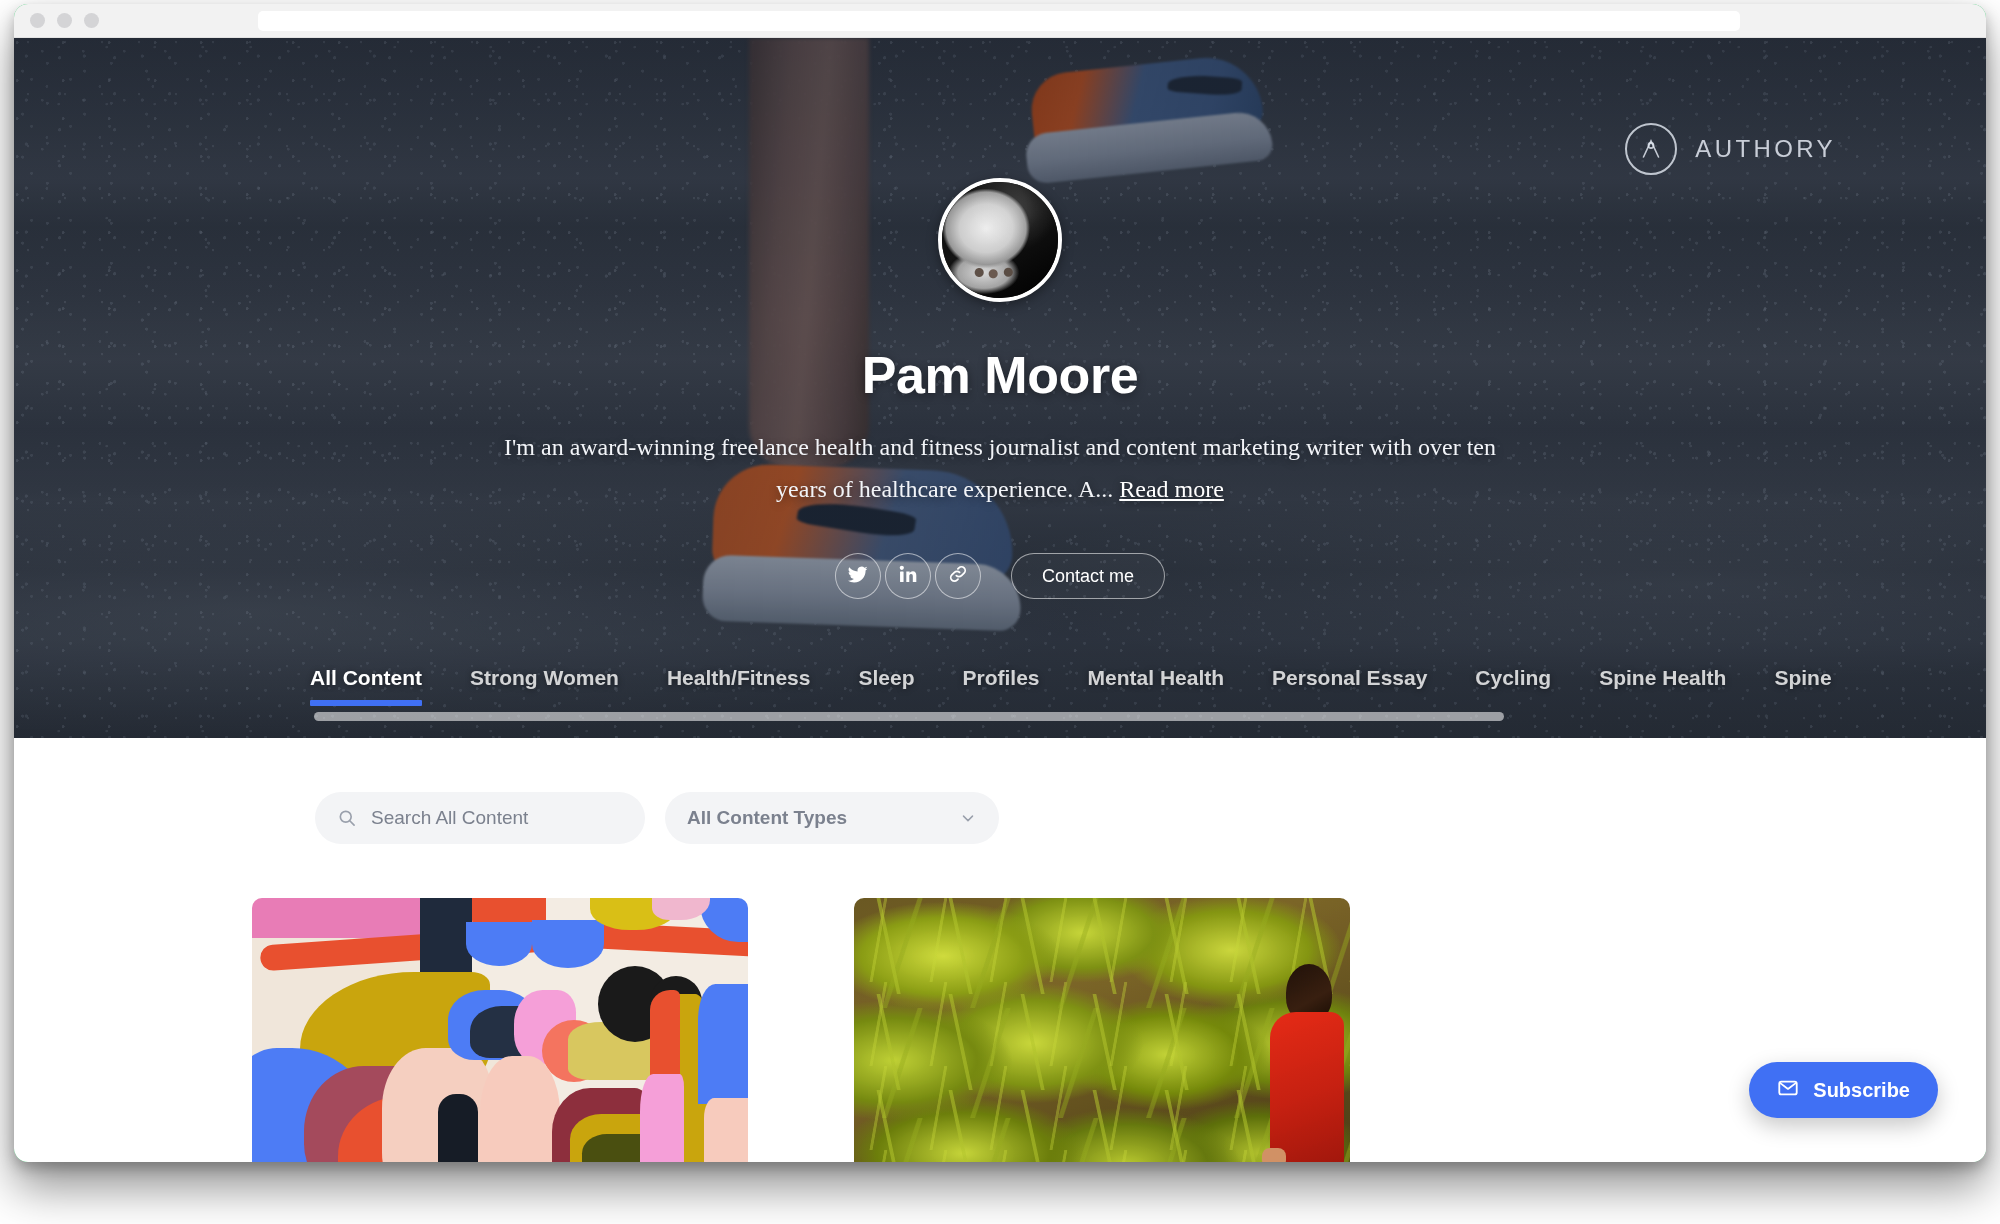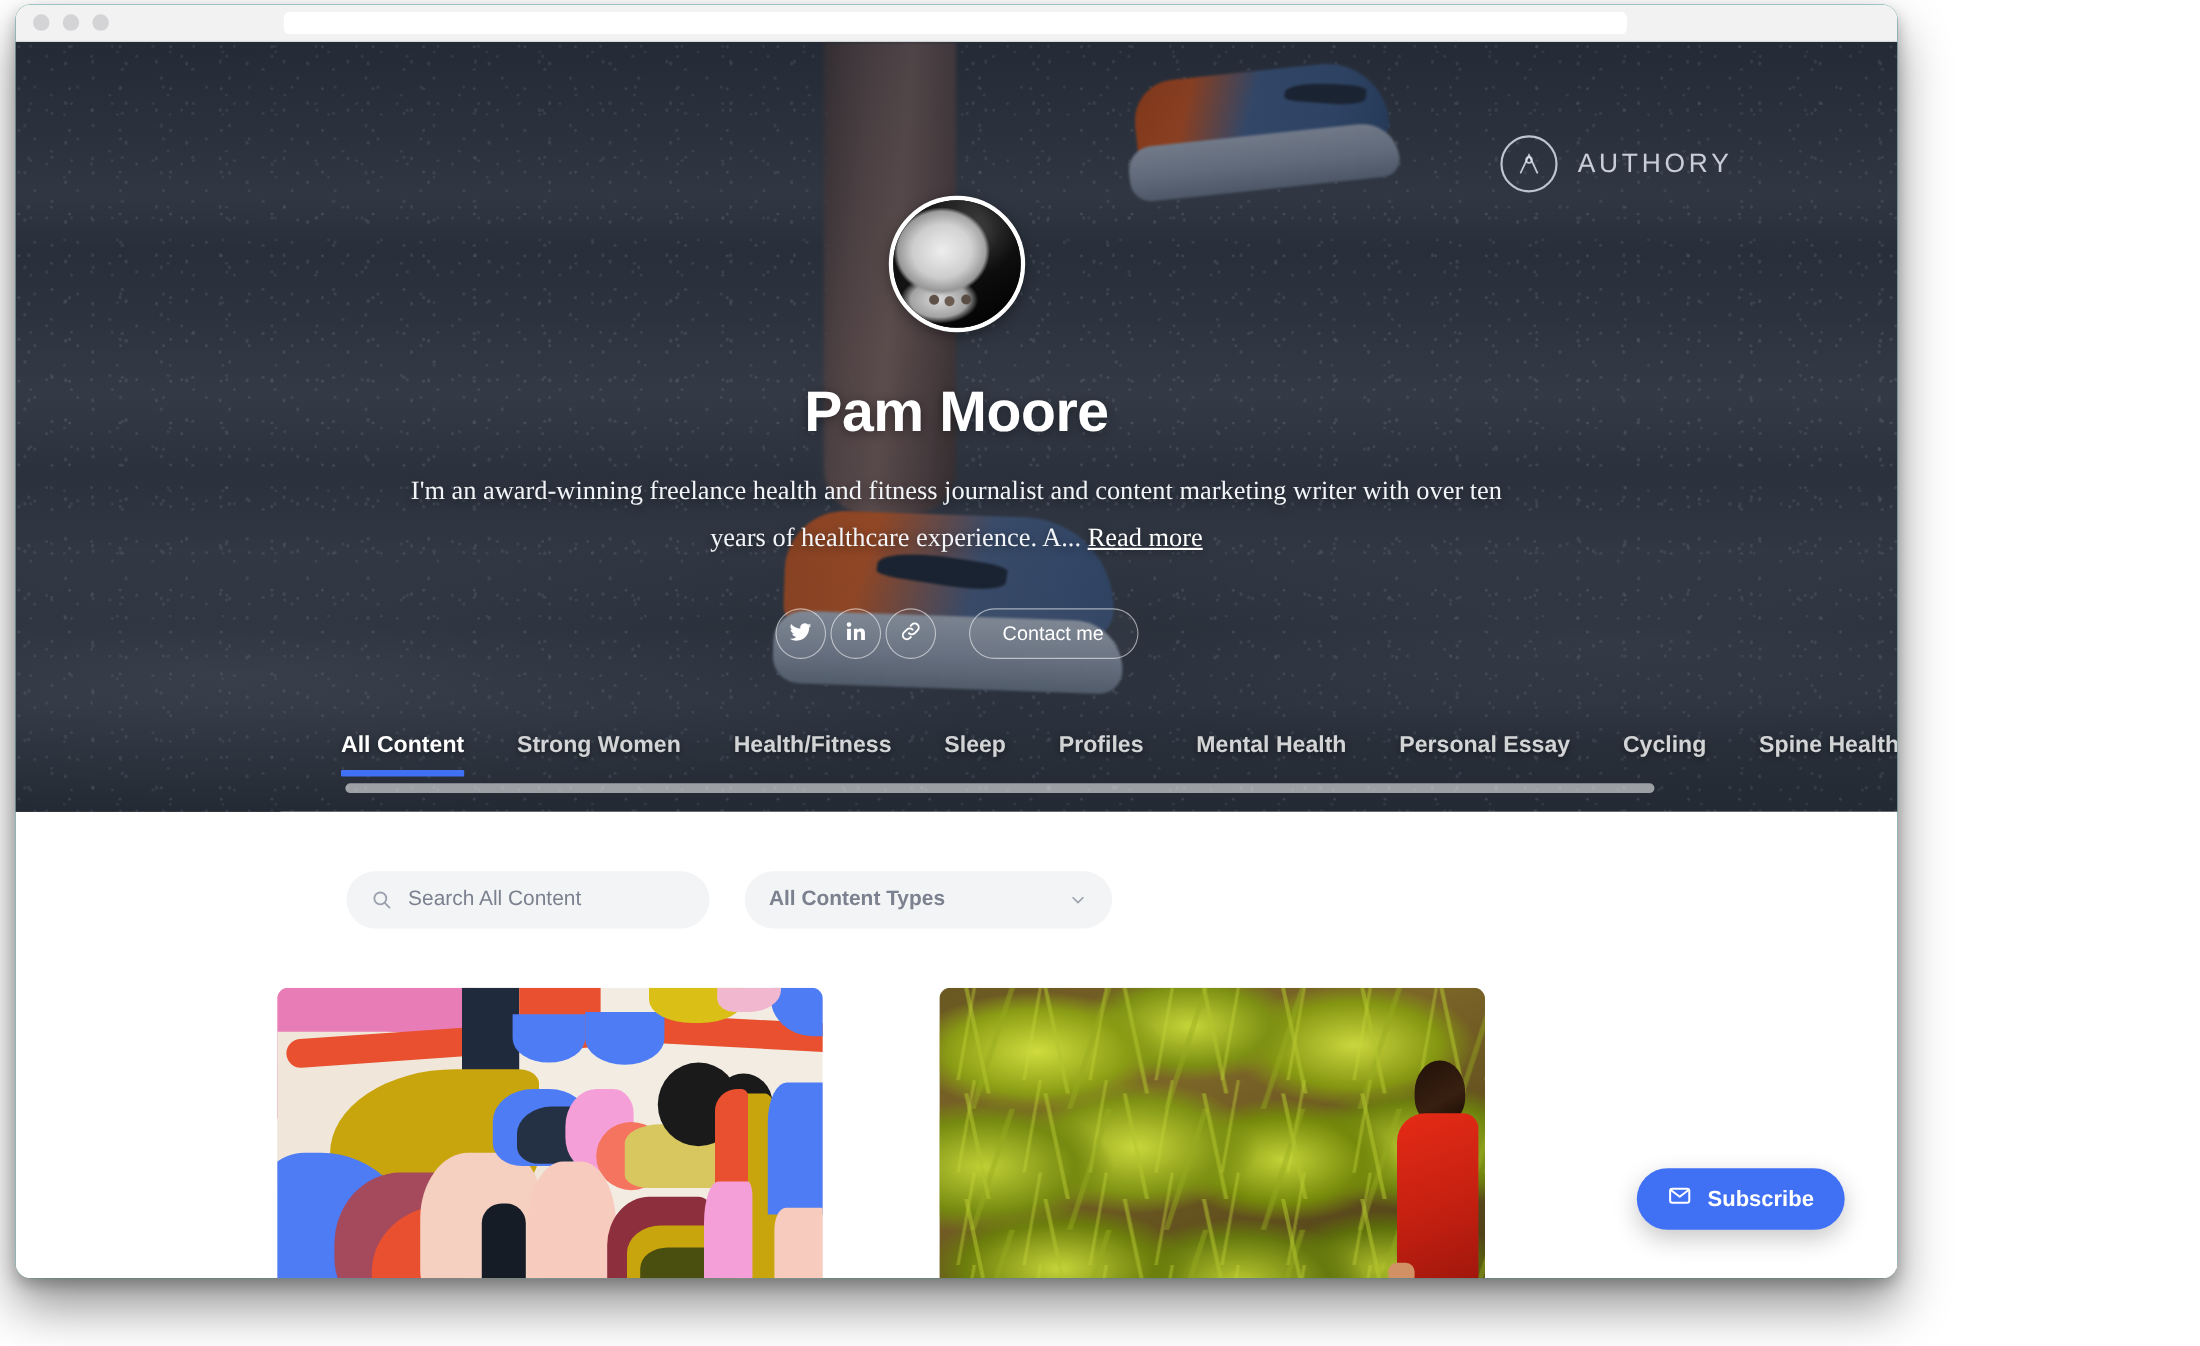--- a/index.html
+++ b/index.html
@@ -10,25 +10,25 @@
     overflow: hidden;
     background: #ffffff;
     font-family: "Liberation Sans", sans-serif;
   }
 
   
   #browser-window {
     position: absolute;
     left: 14px;
     top: 4px;
-    width: 1711px;
+    width: 1972px;
     height: 1158px;
     border-radius: 14px;
     overflow: hidden;
-    background: #0f766e;
+    background: #22c55e;
     box-shadow: 0 26px 46px rgba(0,0,0,0.42), 0 6px 14px rgba(0,0,0,0.25);
   }
 
   #titlebar {
     position: relative;
     height: 34px;
     background: #f2f2f2;
     border-bottom: 1px solid #e3e3e3;
     display: flex;
     align-items: center;
@@ -308,21 +308,21 @@
     position: absolute;
     left: 220px; right: 0; top: 700px; bottom: 0;
     background: #ffffff;
     border-top-left-radius: 22px;
     z-index: 7;
   }
 
   #filter-bar {
     position: absolute;
     left: 81px; top: 54px;
-    display: flex; align-items: center; gap: 32px;
+    display: flex; align-items: center; gap: 20px;
   }
   .filter-field {
     height: 52px;
     background: #f3f4f6;
     border-radius: 26px;
     display: flex; align-items: center;
     padding: 0 22px;
     color: #7b818e;
     font-size: 19px;
     cursor: pointer;

